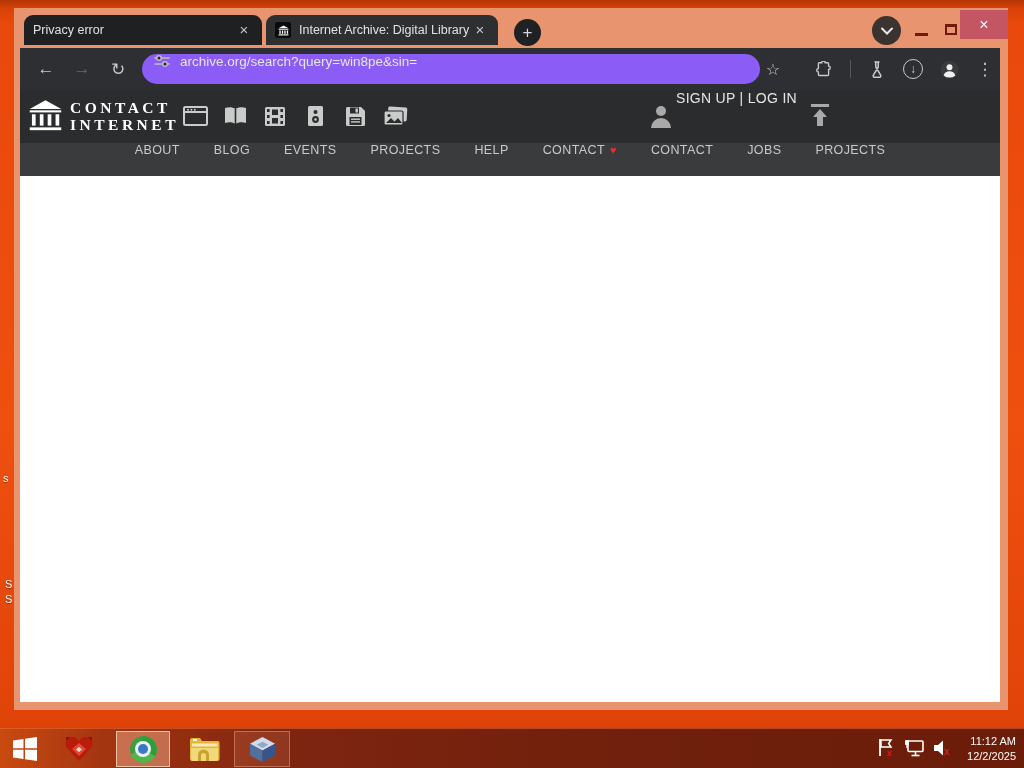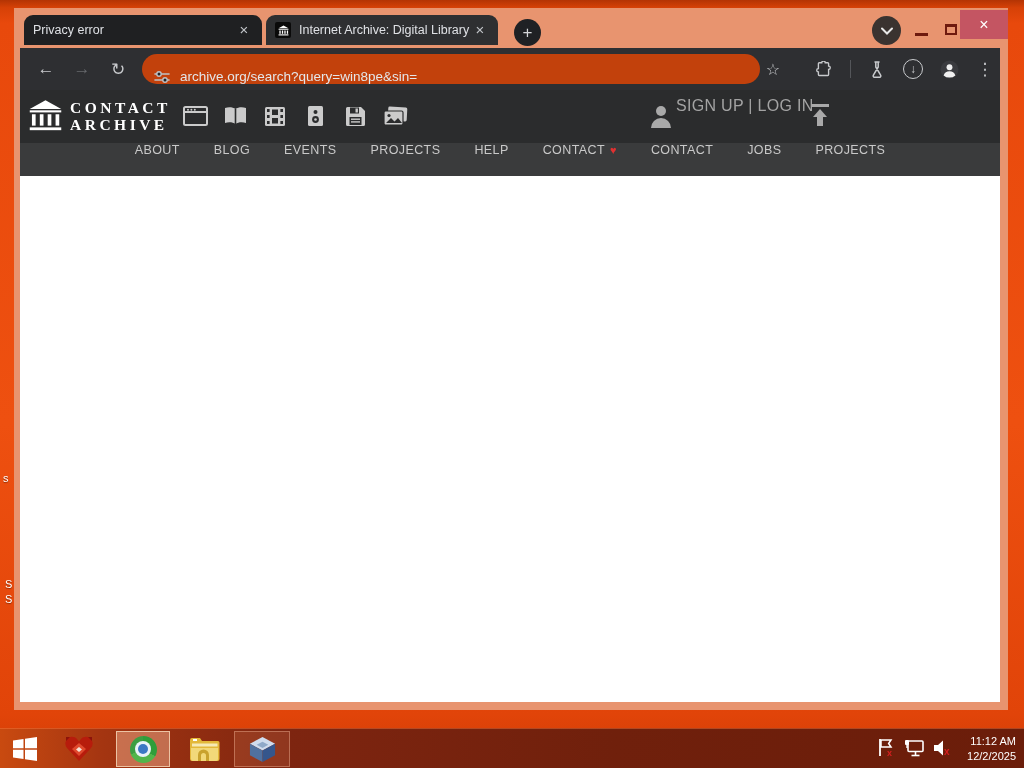--- a/index.html
+++ b/index.html
@@ -22,31 +22,31 @@
   .newtab-btn { position:absolute; left:500px; top:11px; width:27px; height:27px; border-radius:50%; background:#1f2124; color:#d4d6d9; font-size:17px; display:flex; align-items:center; justify-content:center; }
   .tabsearch-btn { position:absolute; left:858px; top:8px; width:29px; height:29px; border-radius:50%; background:#3a3330; display:flex; align-items:center; justify-content:center; }
   .win-min { position:absolute; left:901px; top:25px; width:13px; height:3px; background:#6e1a0e; }
   .win-max { position:absolute; left:931px; top:16px; width:12px; height:11px; border:2px solid #6e1a0e; border-top-width:3px; }
   .win-close { position:absolute; right:0; top:2px; width:48px; height:29px; background:#c45562; color:#fff; font-size:16px; display:flex; align-items:center; justify-content:center; }
   .bbody { position:absolute; left:6px; right:8px; top:40px; bottom:8px; display:flex; flex-direction:column; }
   
   .toolbar { position:relative; height:42px; background:#2e2f32; flex:none; }
   .tb-ico { position:absolute; top:8px; width:26px; height:26px; display:flex; align-items:center; justify-content:center; color:#c8cacd; font-size:17px; }
   .tb-fwd { color:#67696d; }
-  .omnibox { position:absolute; left:122px; top:6px; width:618px; height:30px; border-radius:15px; background:#c2410c; display:flex; align-items:flex-end; padding:0 12px; }
+  .omnibox { position:absolute; left:122px; top:6px; width:618px; height:30px; border-radius:15px; background:#8b5cf6; display:flex; align-items:flex-start; padding:0 12px; }
   .omni-url { color:#e4e6e9; font-size:13.5px; margin-left:10px; white-space:nowrap; }
   .tb-divider { position:absolute; left:830px; top:12px; width:1px; height:18px; background:#54565a; }
   .dl-circle { width:20px; height:20px; border:1.6px solid #c8cacd; border-radius:50%; display:flex; align-items:center; justify-content:center; font-size:12px; color:#c8cacd; }
   
   .page { flex:1; display:flex; flex-direction:column; background:#fff; overflow:hidden; }
   .ia-header { position:relative; height:53px; background:#2b2c2d; flex:none; }
   .ia-logo-text { position:absolute; left:50px; top:9px; color:#fff; font-family:"Liberation Serif",serif; font-size:15.5px; font-weight:bold; letter-spacing:3.5px; line-height:17px; }
   .ia-media { position:absolute; left:162px; top:13px; display:flex; gap:14px; }
   .ia-media .mi { width:26px; height:26px; display:flex; align-items:center; justify-content:center; }
-  .ia-auth { position:absolute; left:656px; top:7px; color:#a3a3a3; font-size:16px; letter-spacing:.3px; }
+  .ia-auth { position:absolute; left:656px; top:0; color:#e5e5e5; font-size:14px; letter-spacing:.3px; }
   .ia-search { position:absolute; left:832px; top:11px; width:133px; height:29px; background:#fff; border-radius:5px; display:flex; align-items:center; padding:0 7px; }
   .ia-search input { border:none; outline:none; width:90px; font-size:13.5px; color:#333; margin-left:6px; font-family:"Liberation Sans",sans-serif; }
   .ia-search input::placeholder { color:#8f8f8f; }
   .ia-nav { height:33px; background:#3a3b3c; display:flex; align-items:flex-start; justify-content:center; gap:34px; flex:none; }
   .nav-item { color:#c9c9c9; font-size:12.5px; letter-spacing:.4px; display:flex; align-items:center; gap:5px; }
   .nav-heart { color:#e03131; font-size:11px; }
   .ia-main { flex:1; background:#ffffff; }
   
   .taskbar { position:absolute; left:0; right:0; bottom:0; height:40px;
     background:linear-gradient(90deg,#c94a10 0%,#a43511 10%,#7e2510 28%,#70200c 60%,#6b1d0a 100%);
@@ -163,21 +163,21 @@
                 <rect x="4.5" y="17" width="4.2" height="13"></rect>
                 <rect x="13.5" y="17" width="4.2" height="13"></rect>
                 <rect x="22.5" y="17" width="4.2" height="13"></rect>
                 <rect x="31.5" y="17" width="4.2" height="13"></rect>
                 <rect x="2" y="32" width="36" height="3.2"></rect>
               </g>
             </svg>
         </div>
         <div class="ia-logo-text">
           <div>CONTACT</div>
-          <div>ARCHIVE</div>
+          <div>INTERNET</div>
         </div>
 
         <div class="ia-media">
           <div class="mi">
             <svg width="25" height="20" viewBox="0 0 25 20">
                 <rect x="1" y="1" width="23" height="18" rx="1.5" fill="none" stroke="#cbcbcb" stroke-width="2"></rect>
                 <line x1="1" y1="6" x2="24" y2="6" stroke="#cbcbcb" stroke-width="2"></line>
                 <circle cx="5" cy="3.7" r="1" fill="#cbcbcb"></circle>
                 <circle cx="8.4" cy="3.7" r="1" fill="#cbcbcb"></circle>
                 <circle cx="11.8" cy="3.7" r="1" fill="#cbcbcb"></circle>

